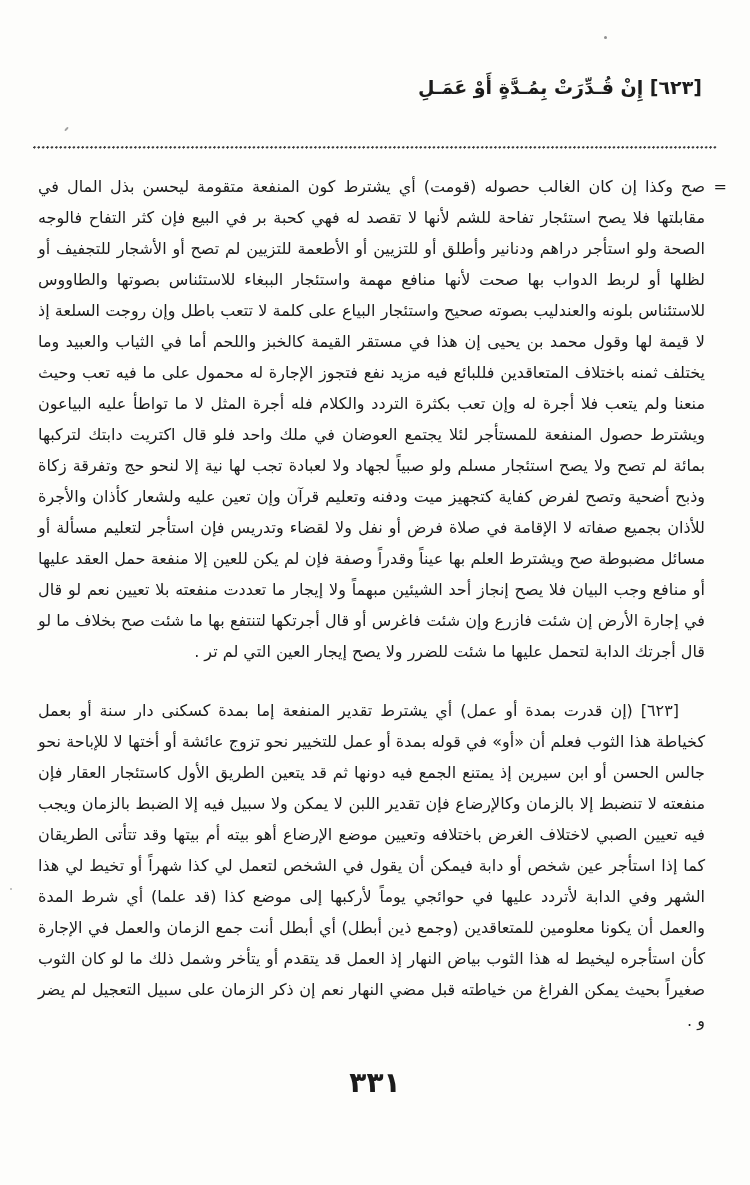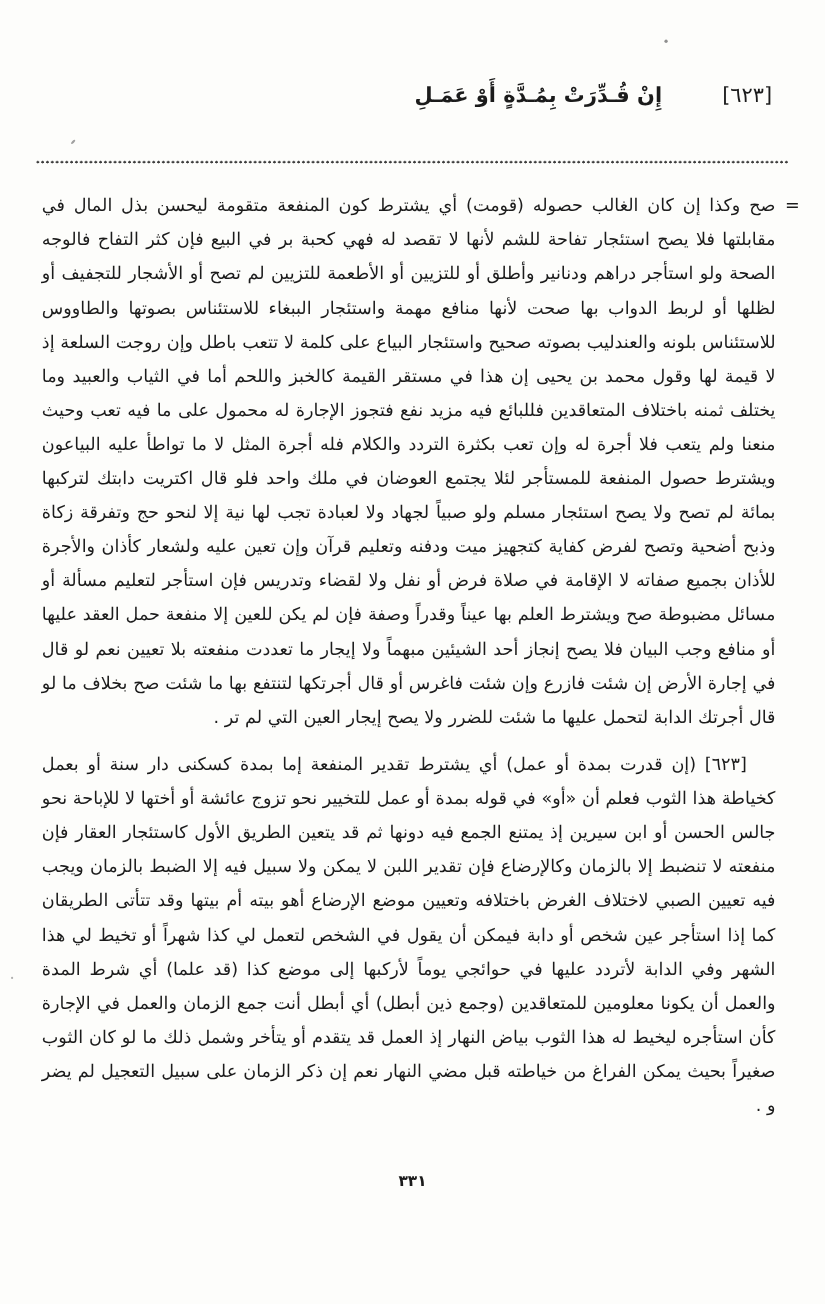--- a/index.html
+++ b/index.html
@@ -17,53 +17,53 @@
   .verse-row {
     display: flex;
     justify-content: space-between;
     align-items: baseline;
     padding: 72px 48px 0 55px;
     font-weight: 700;
     font-size: 19px;
     line-height: 1.6;
   }
   .hemistich { white-space: nowrap; }
-  .verse-number { font-weight: 400; margin-left: 48px; }
+  .verse-number { font-weight: 700; }
   .dotted-sep {
     margin: 44px 33px 0 33px;
     height: 3px;
     background-image: radial-gradient(circle at 1.4px 1.4px, #3c3c3c 1.05px, rgba(0,0,0,0) 1.35px);
     background-size: 4.4px 3px;
     background-repeat: repeat-x;
   }
   .commentary {
     padding: 22px 45px 0 38px;
     text-align: justify;
     font-size: 16px;
     line-height: 31px;
   }
   .para { position: relative; }
-  .para + .para { margin-top: 12px; }
+  .para + .para { margin-top: 28px; }
   .para.indented { text-indent: 26px; }
   .para .b { font-weight: 400; }
   .marker {
     position: absolute;
     right: -22px;
     top: 0;
     font-weight: 400;
     text-indent: 0;
   }
   .page-number {
     position: absolute;
     top: 1066px;
     left: 0;
     right: 0;
     text-align: center;
     font-weight: 700;
-    font-size: 14px;
+    font-size: 28px;
     letter-spacing: 1px;
   }
   .speck { position: absolute; background: #8f8f8f; border-radius: 50%; }
   .speck-1 { left: 604px; top: 36px; width: 3px; height: 3px; }
   .speck-2 { left: 64px; top: 128px; width: 5px; height: 2px; transform: rotate(-45deg); background: #a0a0a0; }
   .speck-3 { left: 10px; top: 888px; width: 2px; height: 2px; background: #b0b0b0; }
 </style>
 </head>
 <body>
 

